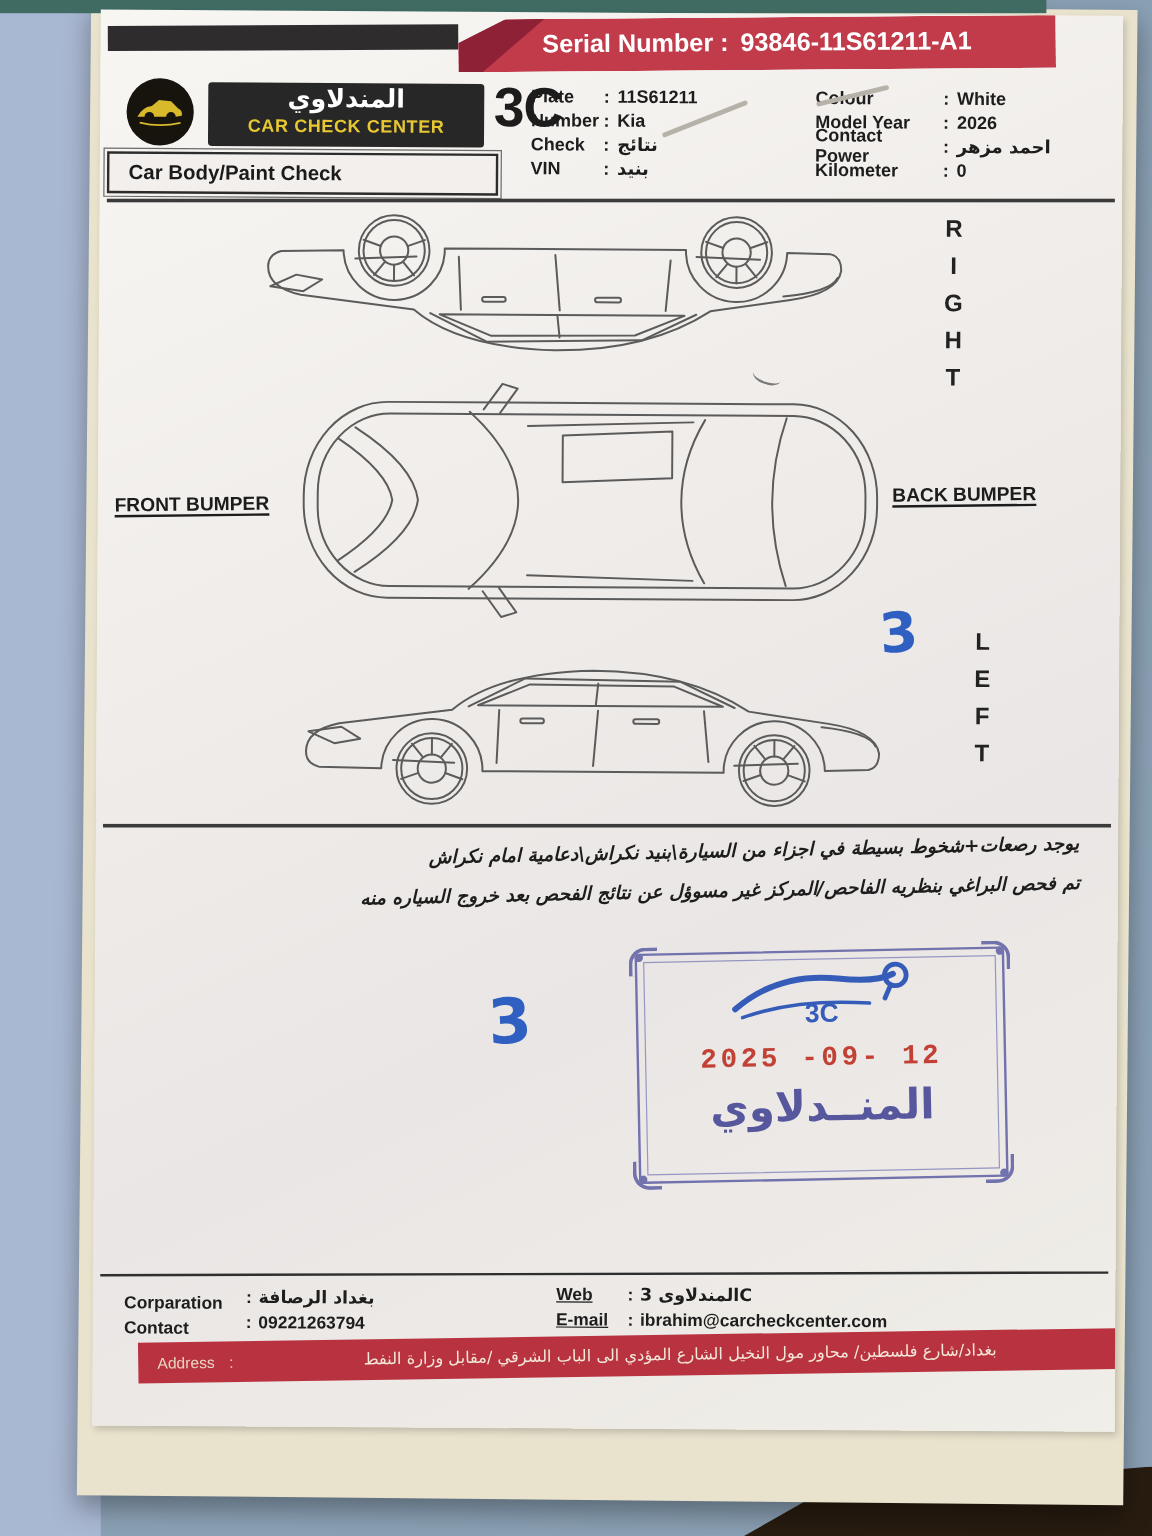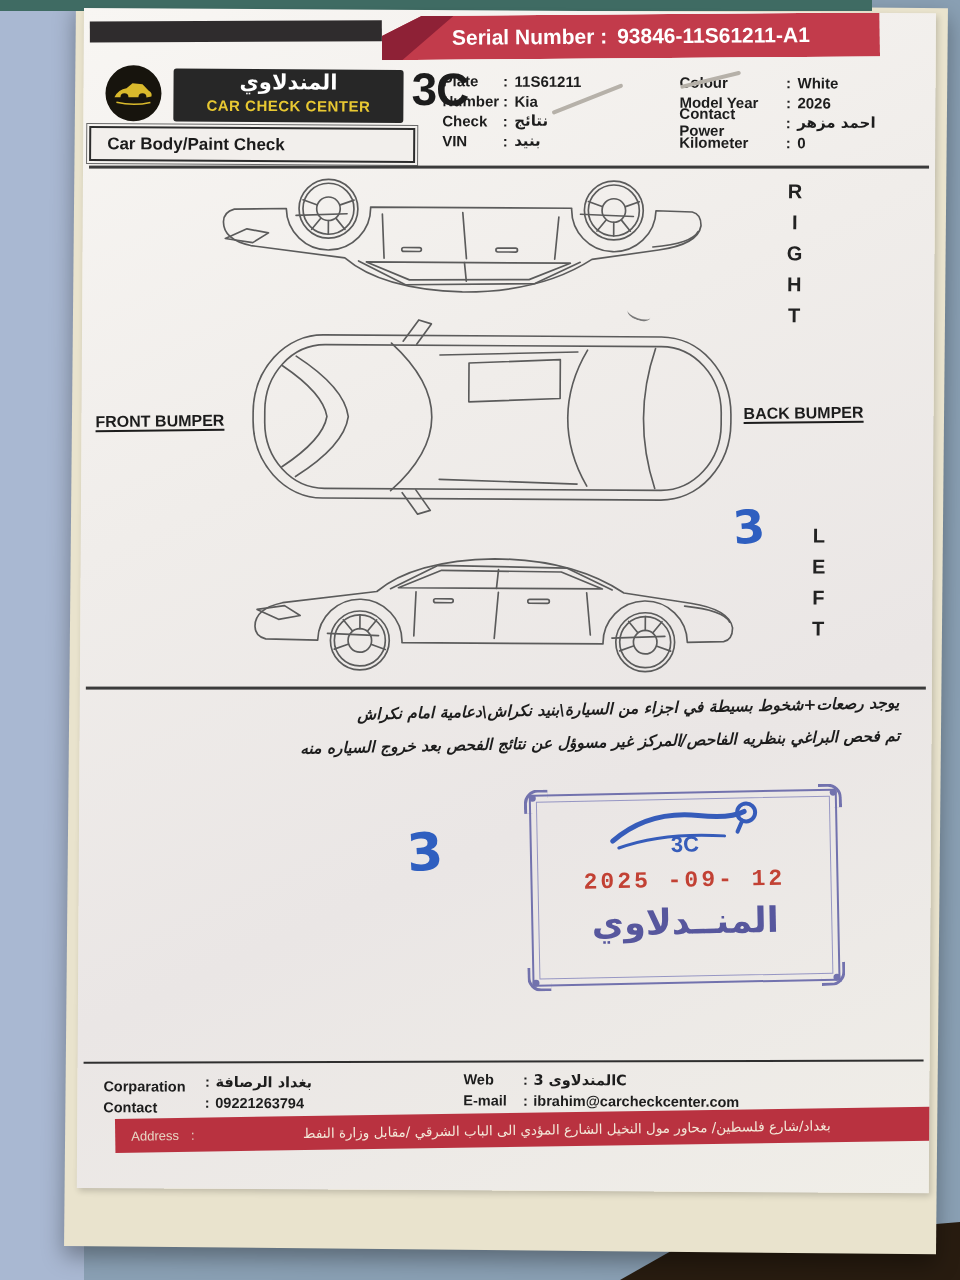--- a/index.html
+++ b/index.html
@@ -96,21 +96,21 @@
   .fl-bl{left:-10px;bottom:-10px;transform:rotate(270deg);}
   .stamp-date{margin-top:4px;color:#c0392b;font-family:"Liberation Mono",monospace;
     font-size:23px;font-weight:bold;letter-spacing:3px;}
   .stamp-name{margin-top:8px;color:#50509a;font-family:"DejaVu Sans",sans-serif;
     font-size:35px;font-weight:bold;}
 
   
   .f-block{font-size:14.5px;font-weight:bold;color:#1d1d1d;}
   .f-block .row{display:flex;height:21px;align-items:center;}
   .f-left{left:26px;top:1062px;} .f-left .lbl{width:96px;margin-top:11px;}
-  .f-right{left:386px;top:1058px;} .f-right .lbl{width:54px;}
+  .f-right{left:386px;top:1058px;} .f-right .lbl{width:54px;text-decoration:underline;}
   .f-block .cln{width:16px;text-align:center;}
   .address-bar{left:38px;top:1102px;width:828px;height:34px;background:#b93240;
     transform:rotate(-1.2deg);display:flex;align-items:center;padding:0 16px;gap:12px;
     color:#f3e8d8;box-sizing:border-box;}
   .address-bar .lbl{font-size:13px;color:#e7d6c4;}
   .address-bar .txt{flex:1;text-align:center;font-family:"DejaVu Sans",sans-serif;
     font-size:13.5px;direction:rtl;}
 </style>
 </head>
 <body>

